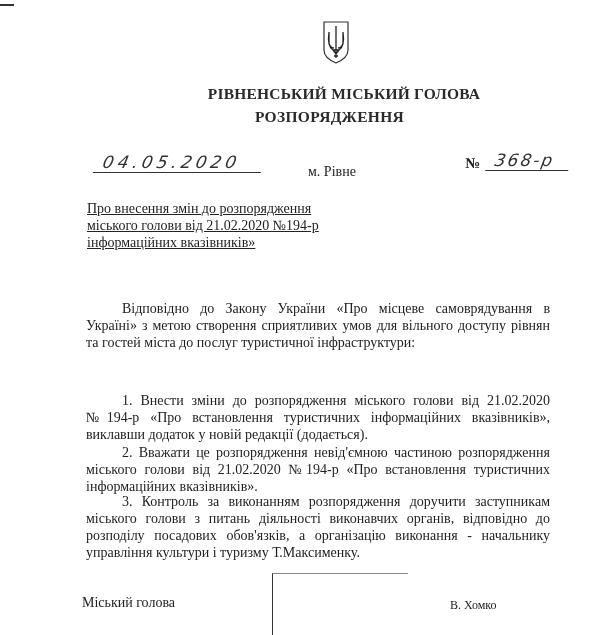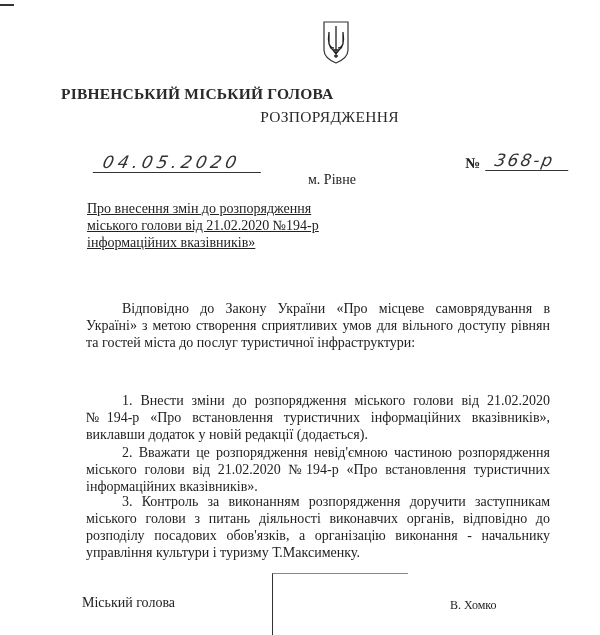--- a/index.html
+++ b/index.html
@@ -2,28 +2,28 @@
 <html><head>
 <meta charset="utf-8">
 <style>
   html, body { margin: 0; padding: 0; }
   body {
     width: 600px; height: 635px; background: #ffffff; position: relative; overflow: hidden;
     font-family: "Liberation Serif", "DejaVu Serif", serif; color: #222;
   }
   .topline { position: absolute; left: 0; top: 4px; width: 14px; height: 2px; background: #333; }
   .emblem { position: absolute; left: 322px; top: 20px; width: 28px; height: 44px; }
-  .h1 { position: absolute; top: 85px; left: 0; width: 100%; text-align: left; padding-left: 61px; box-sizing: border-box;
+  .h1 { position: absolute; top: 85px; left: 0; width: 100%; text-align: center; padding-left: 88px; box-sizing: border-box;
         font-size: 15.5px; font-weight: bold; letter-spacing: 0.2px; color: #2a2a2a; }
   .h2 { position: absolute; top: 108px; left: 0; width: 100%; text-align: center; padding-left: 59px; box-sizing: border-box;
-        font-size: 15.5px; font-weight: normal; letter-spacing: 0.3px; color: #2a2a2a; }
+        font-size: 15.5px; font-weight: bold; letter-spacing: 0.3px; color: #2a2a2a; }
   .date { position: absolute; left: 95px; top: 152px; width: 160px; border-bottom: 1px solid #333;
           font-family: "DejaVu Sans", sans-serif; font-style: italic; font-size: 17px; letter-spacing: 4px;
           color: #333; transform: skewX(-12deg); line-height: 20px; padding-left: 8px; font-weight: 300; }
-  .city { position: absolute; left: 308px; top: 172px; font-size: 14px; }
+  .city { position: absolute; left: 308px; top: 164px; font-size: 14px; }
   .num-label { position: absolute; left: 465px; top: 155px; font-size: 15px; font-weight: bold; }
   .num { position: absolute; left: 487px; top: 150px; width: 75px; border-bottom: 1px solid #333;
          font-family: "DejaVu Sans", sans-serif; font-style: italic; font-size: 17px; letter-spacing: 2px;
          color: #333; line-height: 20px; padding-left: 8px; transform: skewX(-10deg); font-weight: 300; }
   .subject { position: absolute; left: 87px; top: 200px; font-size: 14px; line-height: 17px; width: 260px; text-decoration: underline; }
   .para { position: absolute; left: 86px; width: 464px; font-size: 14px; line-height: 17px; text-align: justify; }
   .p0 { top: 300px; }
   .p1 { top: 392px; }
   .p2 { top: 444px; }
   .p3 { top: 493px; }

